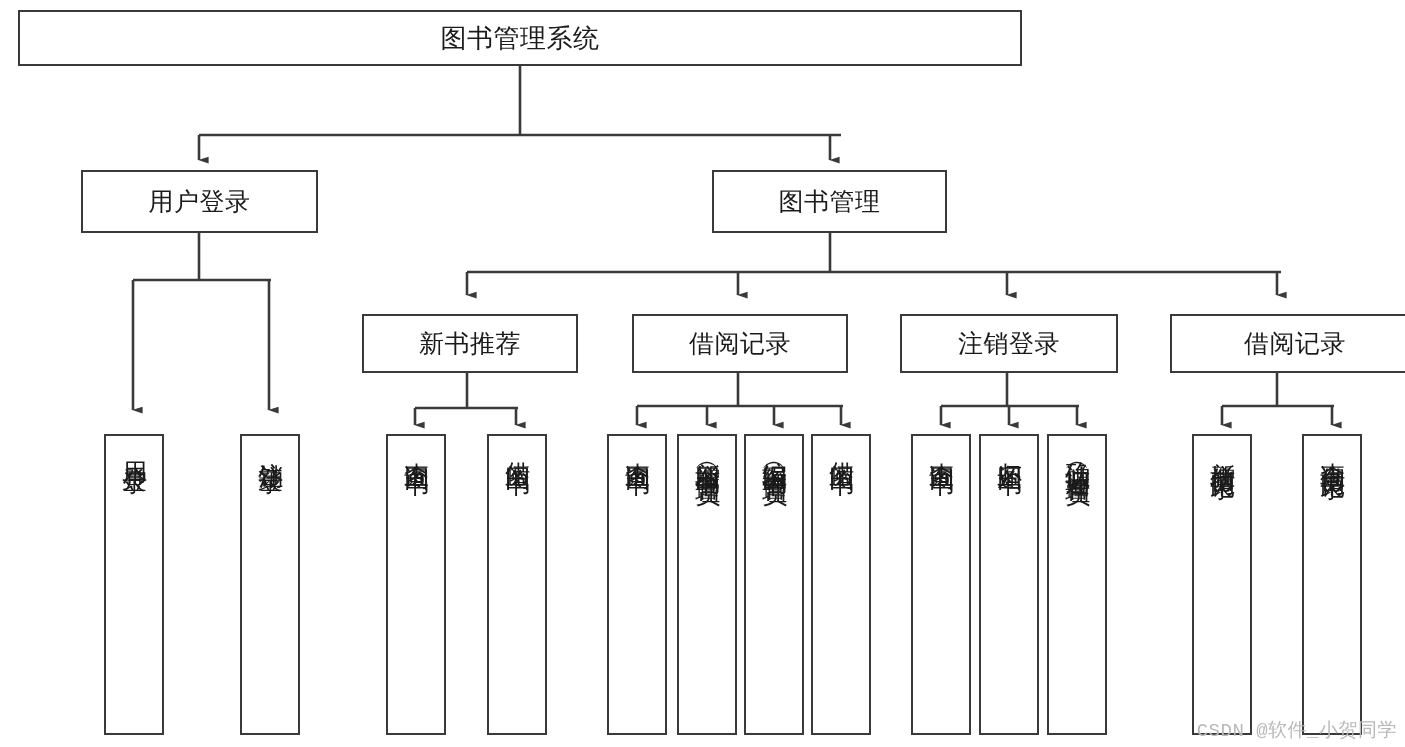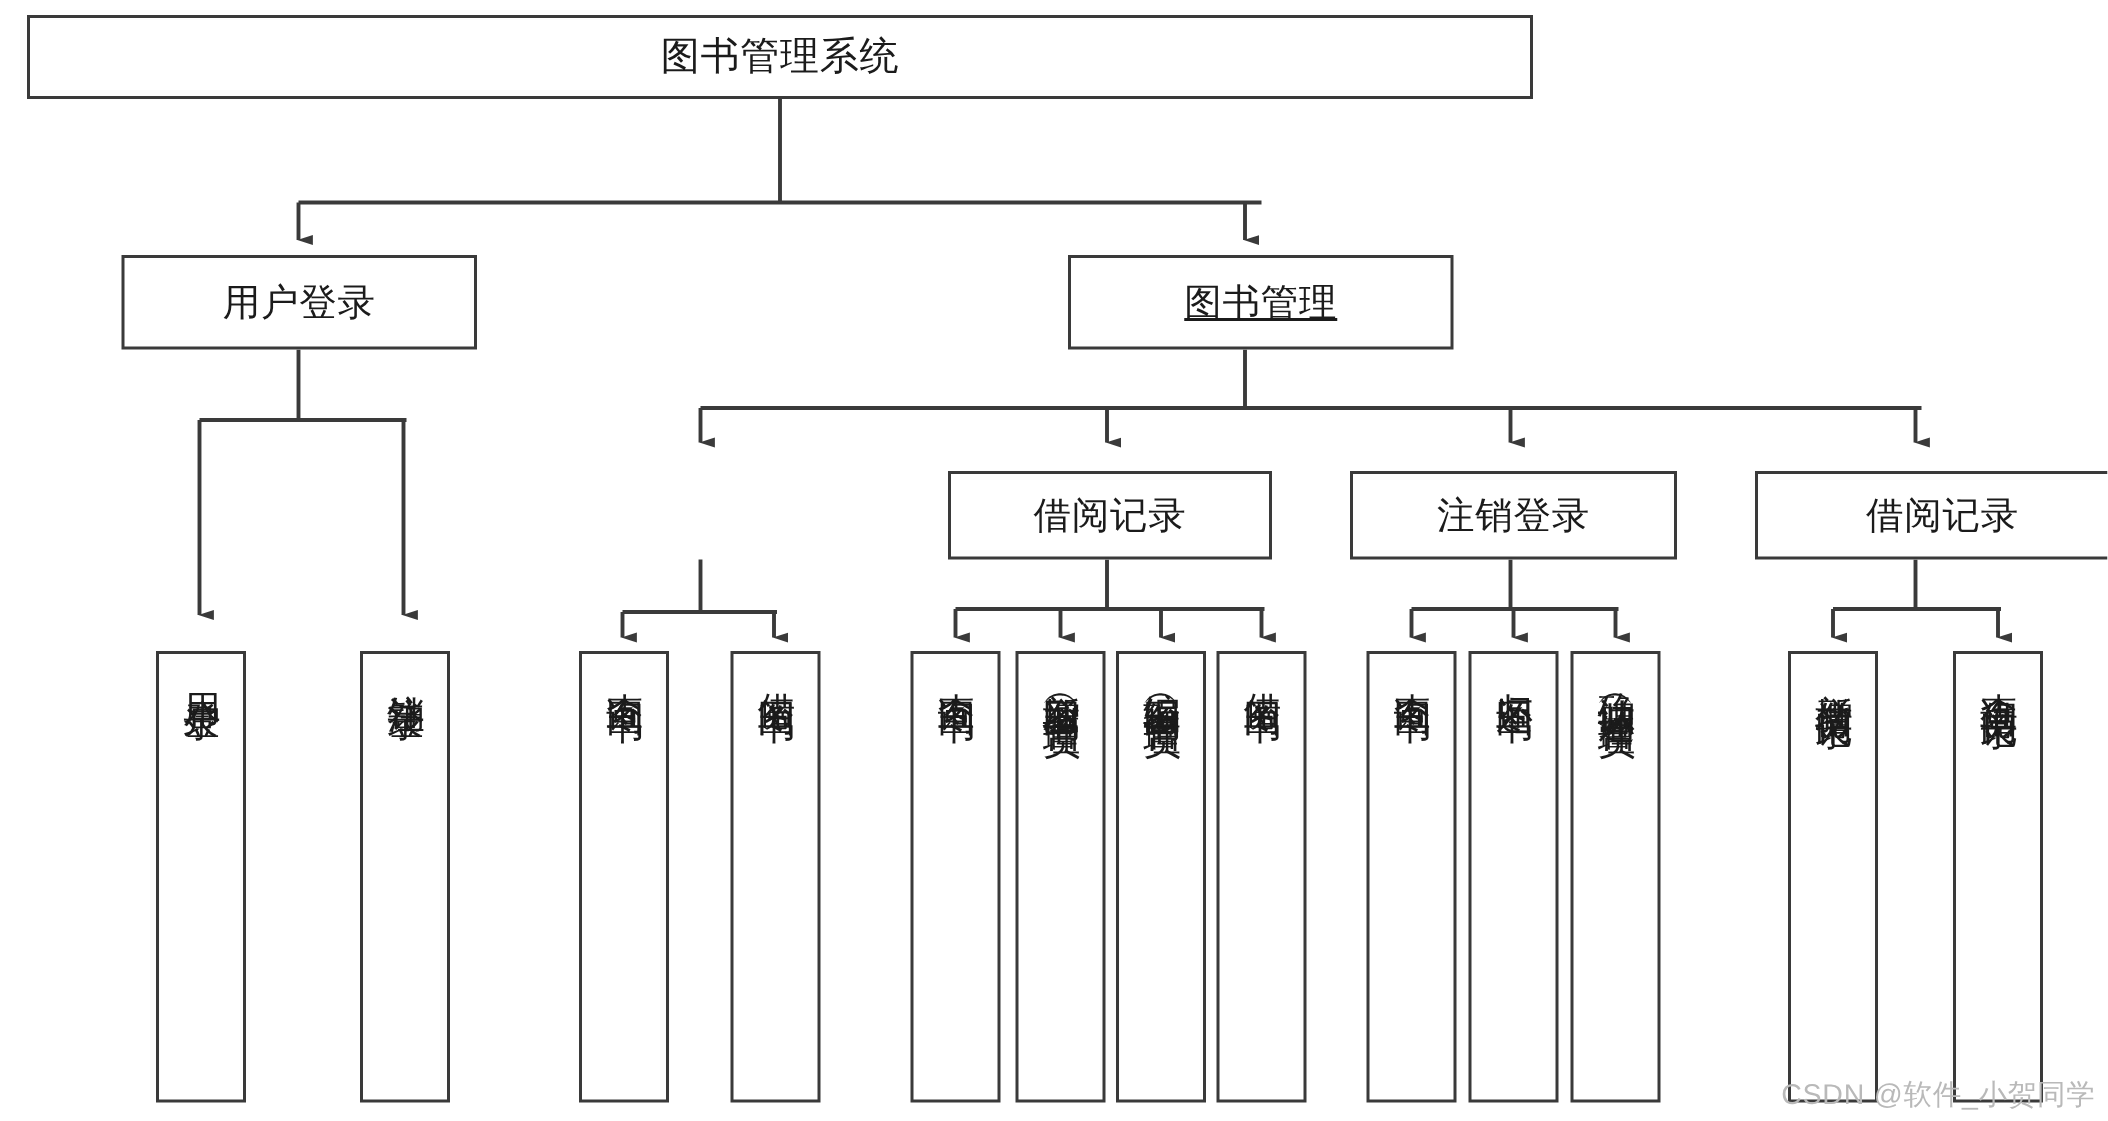--- a/index.html
+++ b/index.html
@@ -66,21 +66,21 @@
     white-space: nowrap;
   }
   .watermark {
     position: absolute;
     right: 8px;
     bottom: 4px;
     font-size: 19px;
     color: #b9b9b9;
     letter-spacing: 0.5px;
     white-space: nowrap;
-    font-family: Liberation Sans, sans-serif;
+    font-family: Liberation Mono, monospace;
   }
 </style>
 </head>
 <body>
 
 <div id="diagram-root">
 
   <svg id="edges-layer" viewBox="0 0 1405 747" width="1405" height="747" xmlns="http://www.w3.org/2000/svg">
     <defs>
       <marker id="arrowhead" markerWidth="9" markerHeight="11" refX="3.6" refY="9.6" orient="auto" markerUnits="userSpaceOnUse">
@@ -132,24 +132,27 @@
   </svg>
 
   <div class="node horiz root" style="left:18px; top:10px; width:1004px; height:56px;">
     <span class="node-label">图书管理系统</span>
   </div>
 
   <div class="node horiz" style="left:81px; top:170px; width:237px; height:63px;">
     <span class="node-label">用户登录</span>
   </div>
 
-  <div class="node horiz" style="left:712px; top:170px; width:257px; height:63px;text-decoration:underline;">
+  <div class="node horiz" style="left:712px; top:170px; width:235px; height:63px;">
     <span class="node-label">图书管理</span>
   </div>
 
+  <div class="node horiz" style="left:362px; top:314px; width:216px; height:59px;">
+    <span class="node-label">新书推荐</span>
+  </div>
 
   <div class="node horiz" style="left:632px; top:314px; width:216px; height:59px;">
     <span class="node-label">借阅记录</span>
   </div>
 
   <div class="node horiz" style="left:900px; top:314px; width:218px; height:59px;">
     <span class="node-label">注销登录</span>
   </div>
 
   <div class="node horiz" style="left:1170px; top:314px; width:250px; height:59px;">

